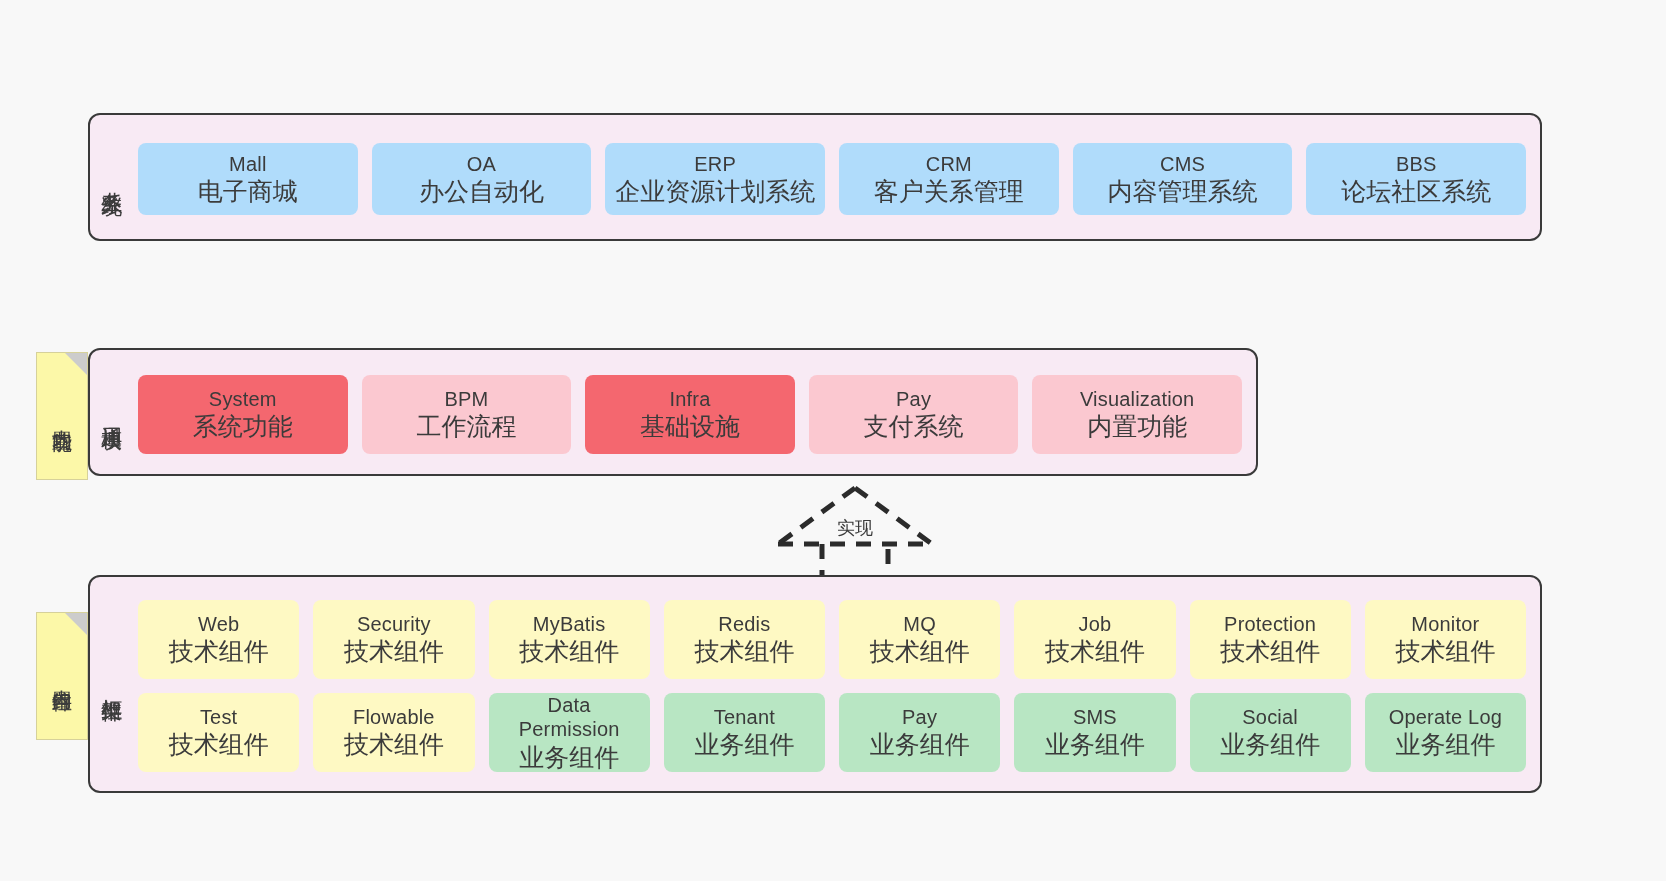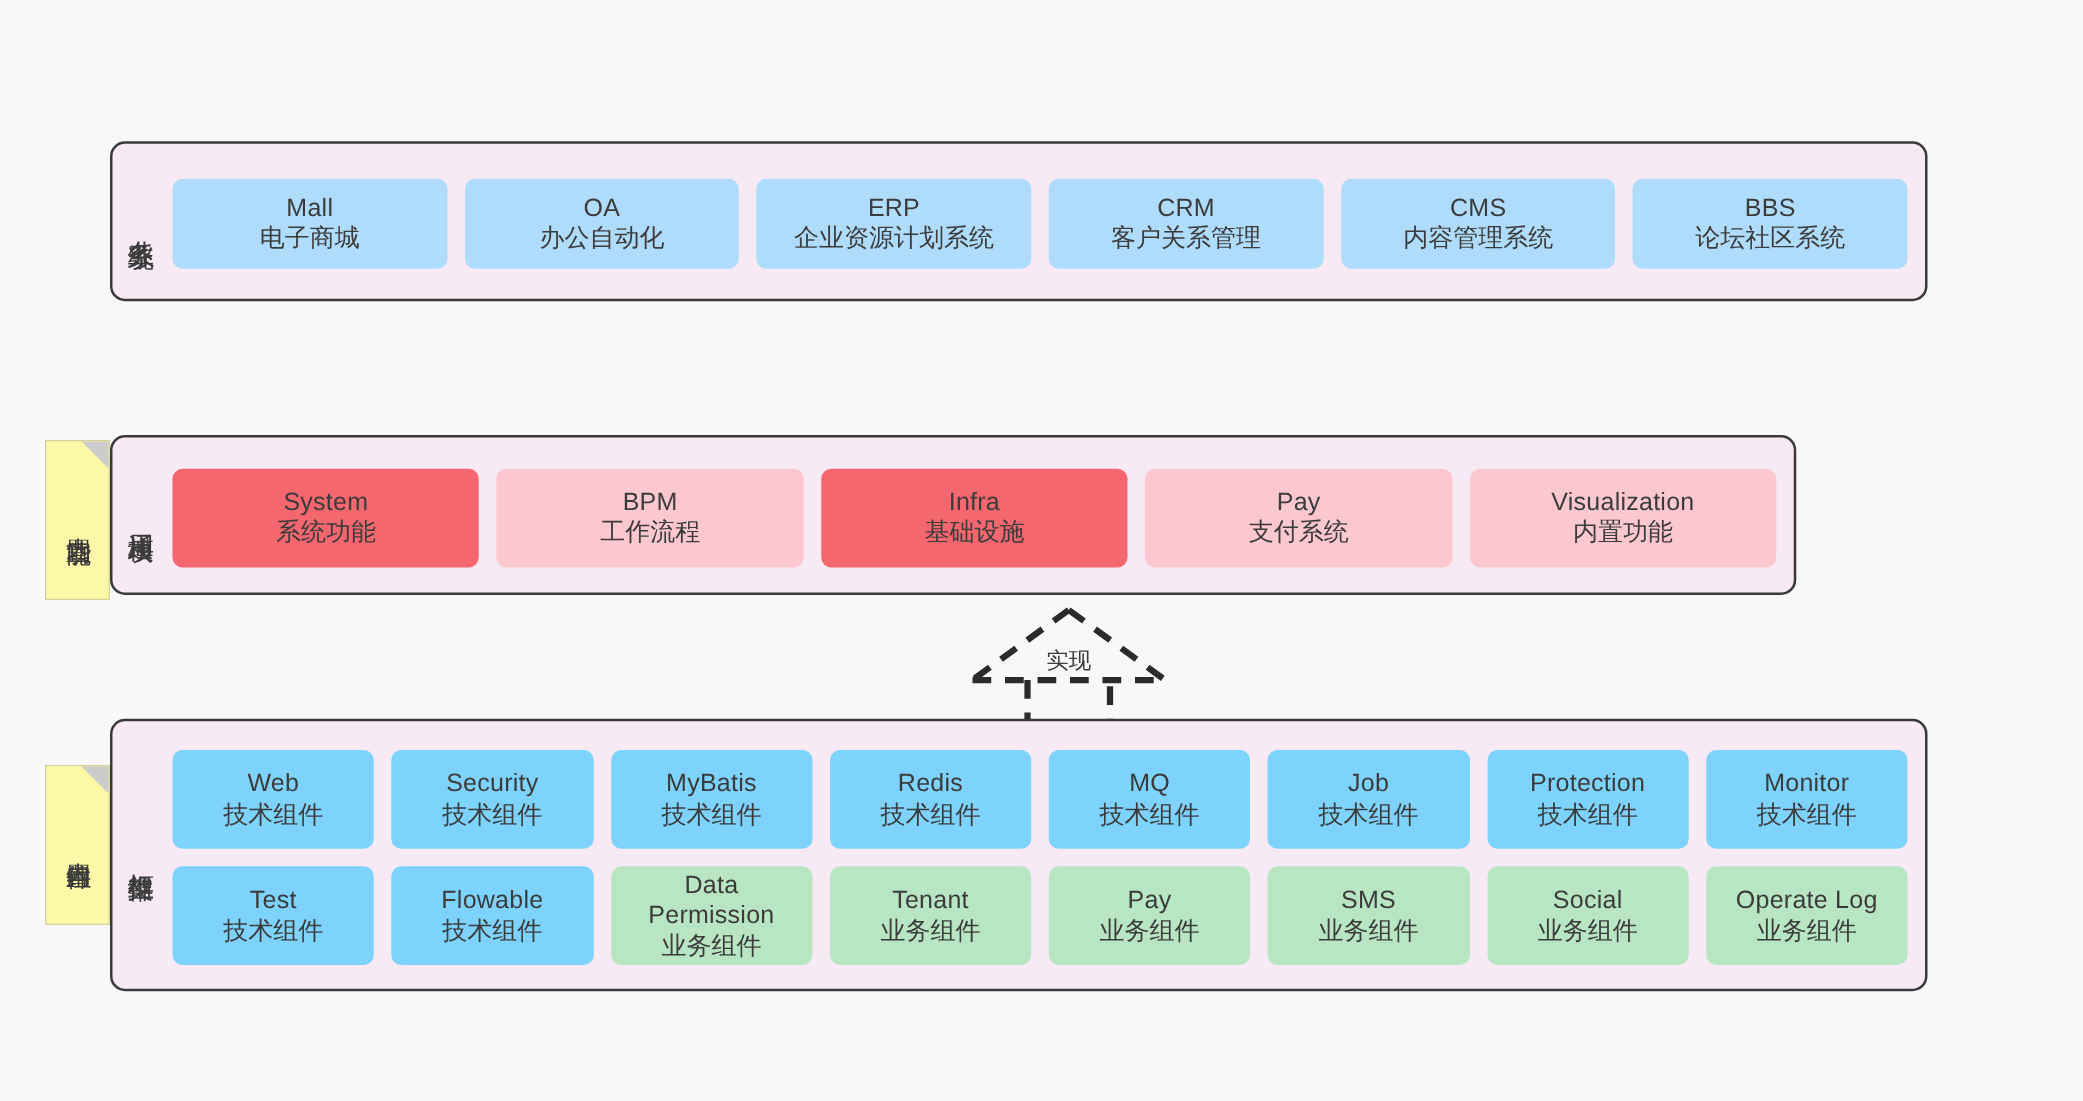--- a/index.html
+++ b/index.html
@@ -71,35 +71,35 @@
     text-align: center;
     line-height: 1.22;
     padding: 4px 6px;
     color: #3b3b3b;
   }
   .card .en {
     font-size: 20px;
     letter-spacing: 0.2px;
   }
   .card .cn {
-    font-size: 20px;
+    font-size: 25px;
   }
 
   
   .c-blue      { background: #b0dcfb; }
   .c-red       { background: #f4676f; }
   .c-pink      { background: #fbc8d0; }
-  .c-green     { background: #7dd3fc; }
+  .c-green     { background: #fef9c3; }
   .c-lightgrn  { background: #b8e6c3; }
 
   
   #layer-business   { left: 88px;  top: 113px; width: 1454px; height: 128px; }
   #layer-business .card { height: 72px; }
 
-  #layer-common     { left: 88px;  top: 348px; width: 1349px; height: 128px; }
+  #layer-common     { left: 88px;  top: 348px; width: 1170px; height: 128px; }
   #layer-common .card { height: 79px; }
 
   #layer-framework  { left: 88px;  top: 575px; width: 1454px; height: 218px; }
   #layer-framework .card { height: 79px; }
 
   
   .note {
     position: absolute;
     box-sizing: border-box;
     background: #fcf8a8;

